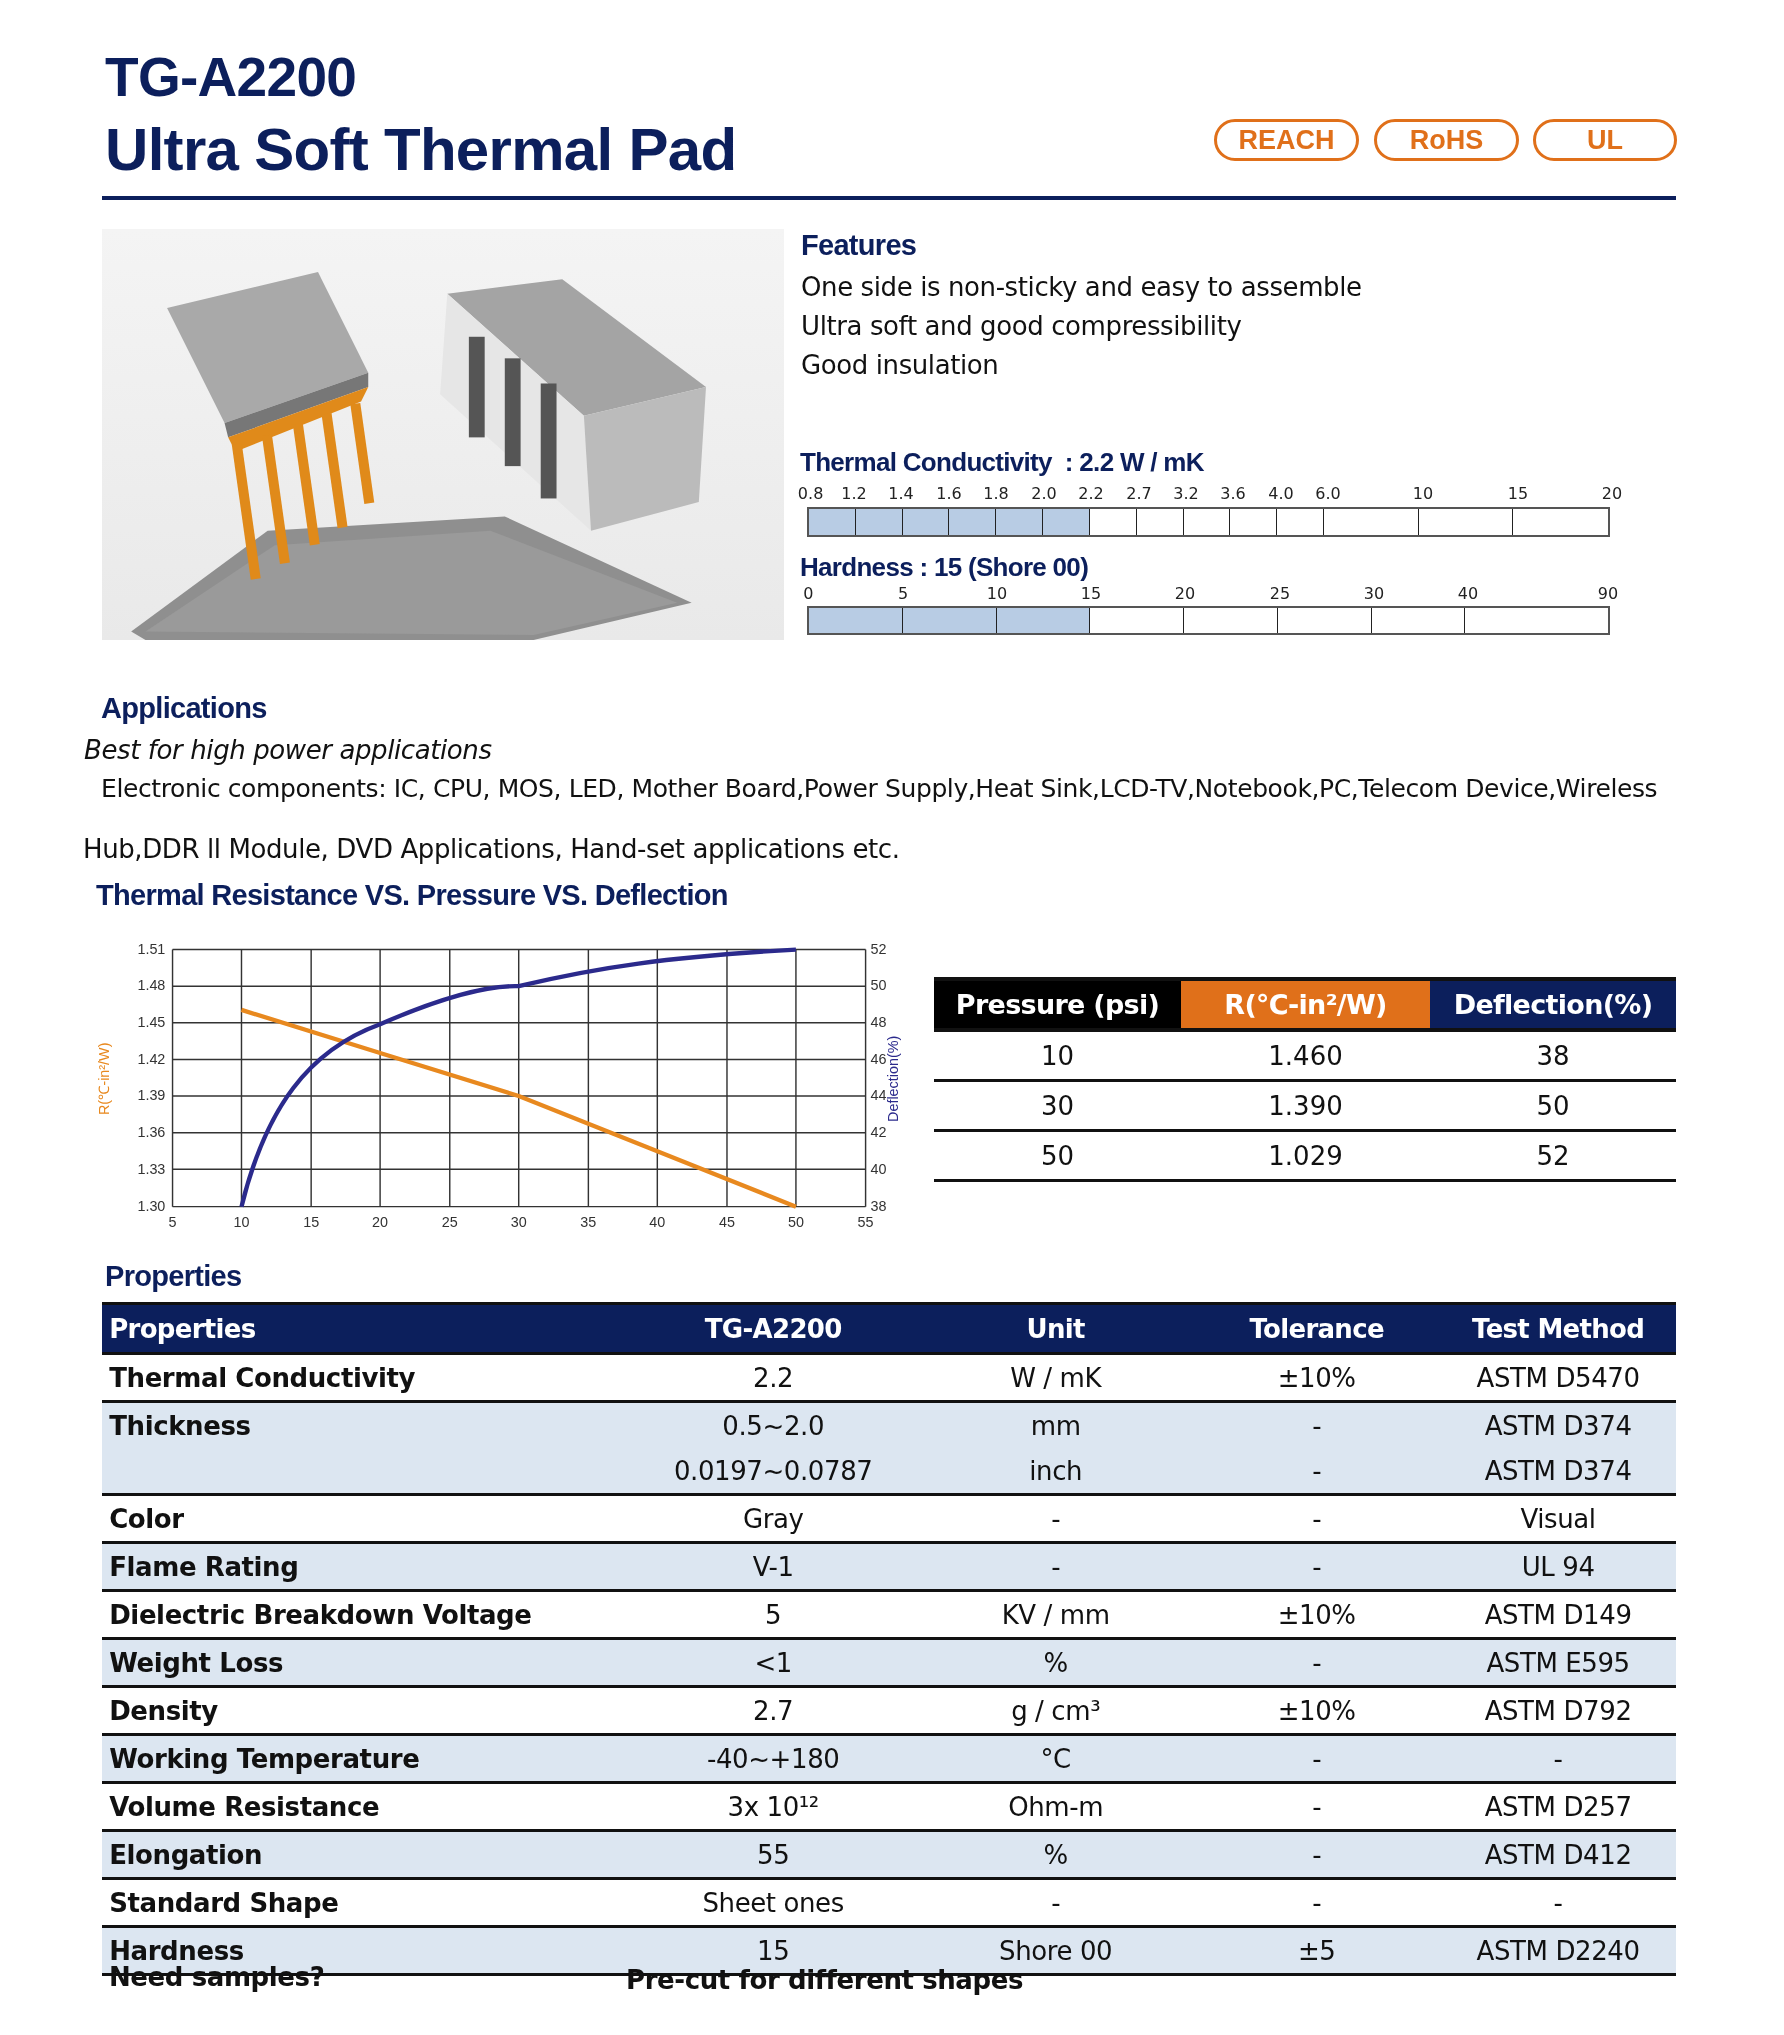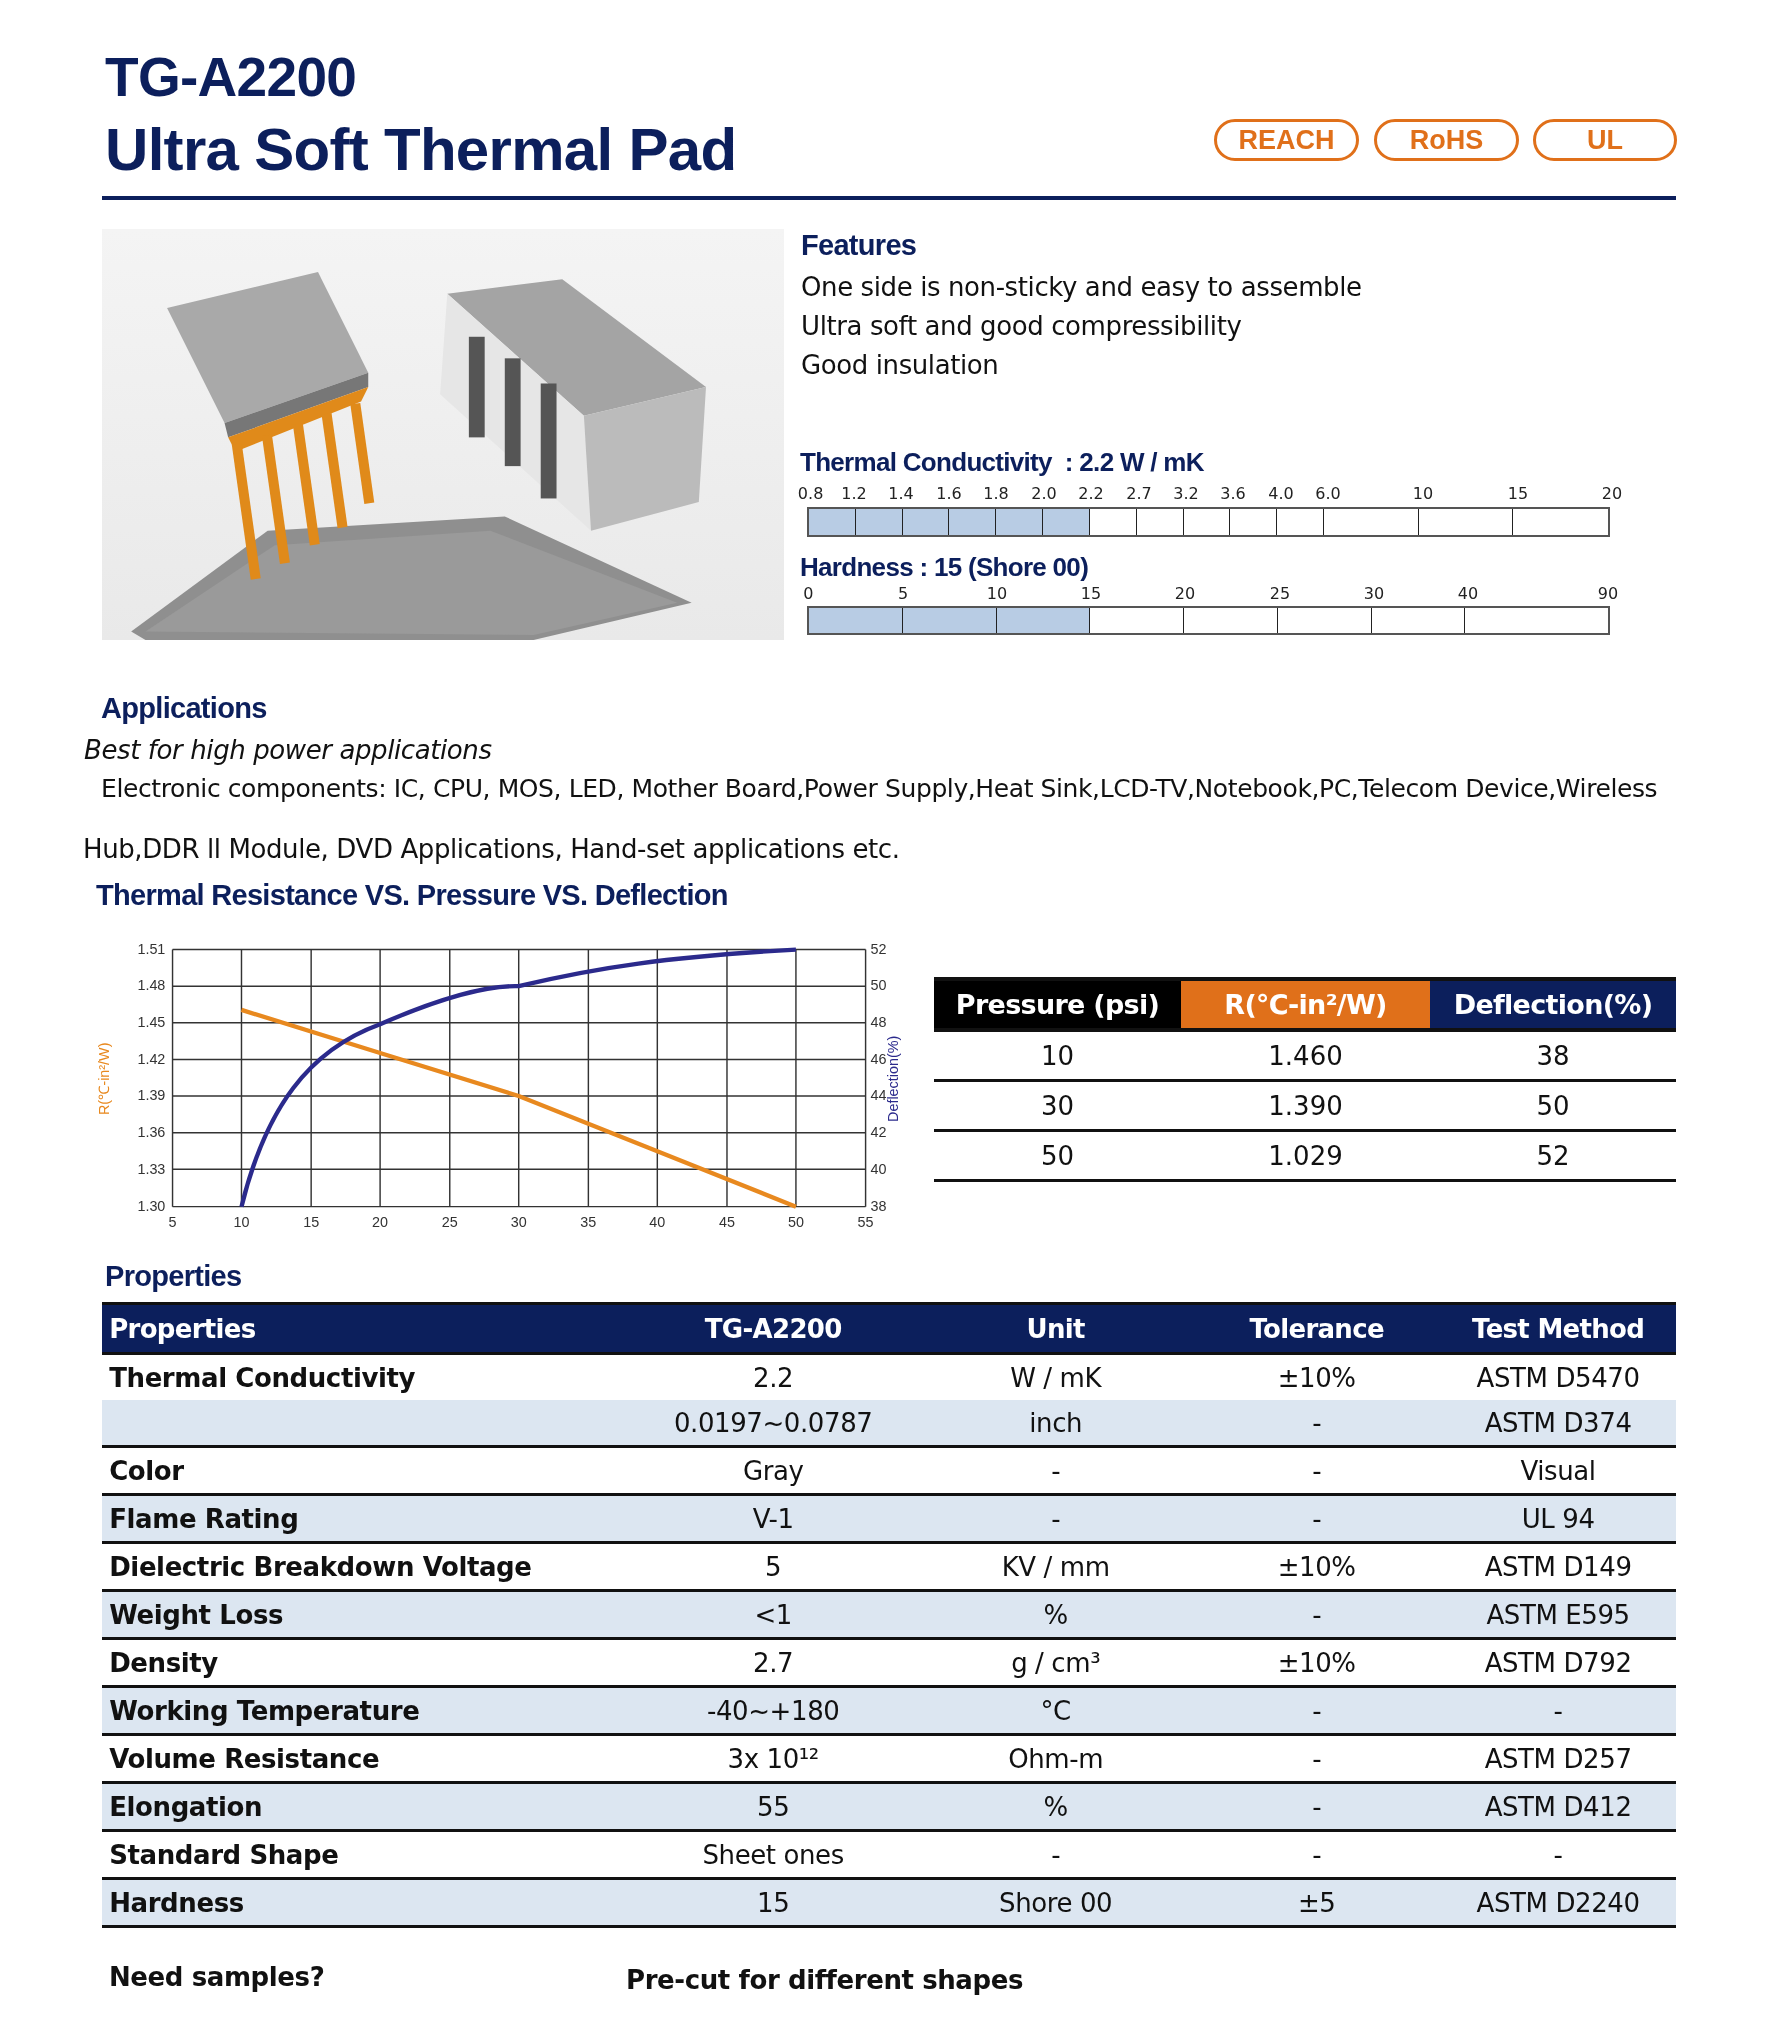--- a/index.html
+++ b/index.html
@@ -236,20 +236,27 @@
     </tr>
   </thead>
   <tbody id="ptbody">
       <tr class="b">
         <td class="pn">Thermal Conductivity</td>
         <td>2.2</td>
         <td>W / mK</td>
         <td>±10%</td>
         <td>ASTM D5470</td>
       </tr>
+      <tr class="alt b">
+        <td class="pn">Thickness</td>
+        <td>0.5~2.0</td>
+        <td>mm</td>
+        <td>-</td>
+        <td>ASTM D374</td>
+      </tr>
       <tr class="alt">
         <td class="pn"></td>
         <td>0.0197~0.0787</td>
         <td>inch</td>
         <td>-</td>
         <td>ASTM D374</td>
       </tr>
       <tr class="b">
         <td class="pn">Color</td>
         <td>Gray</td>

